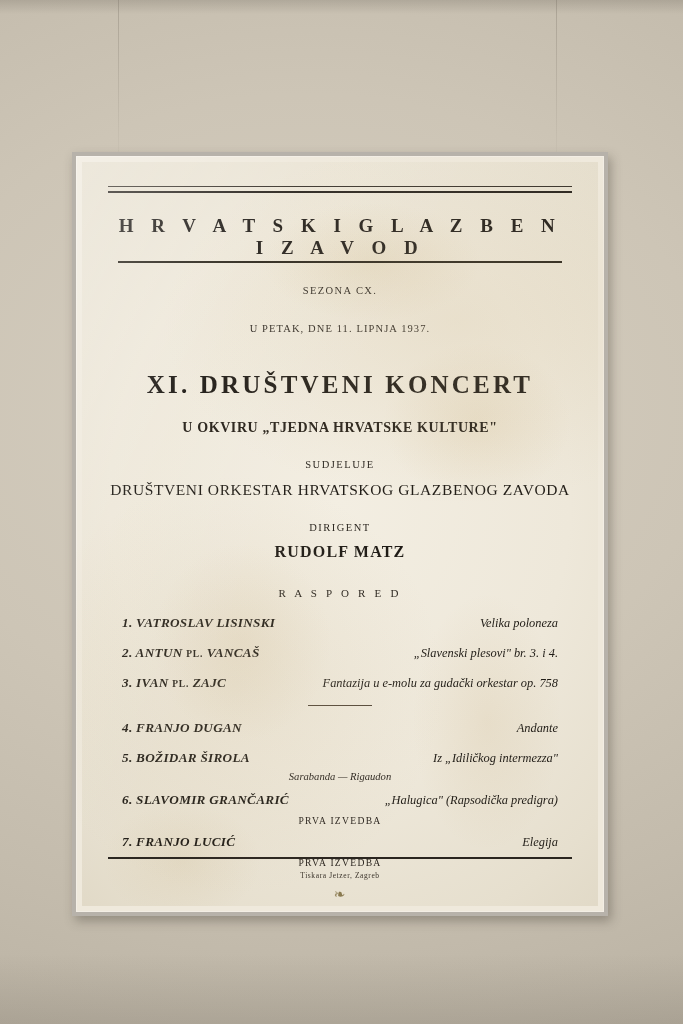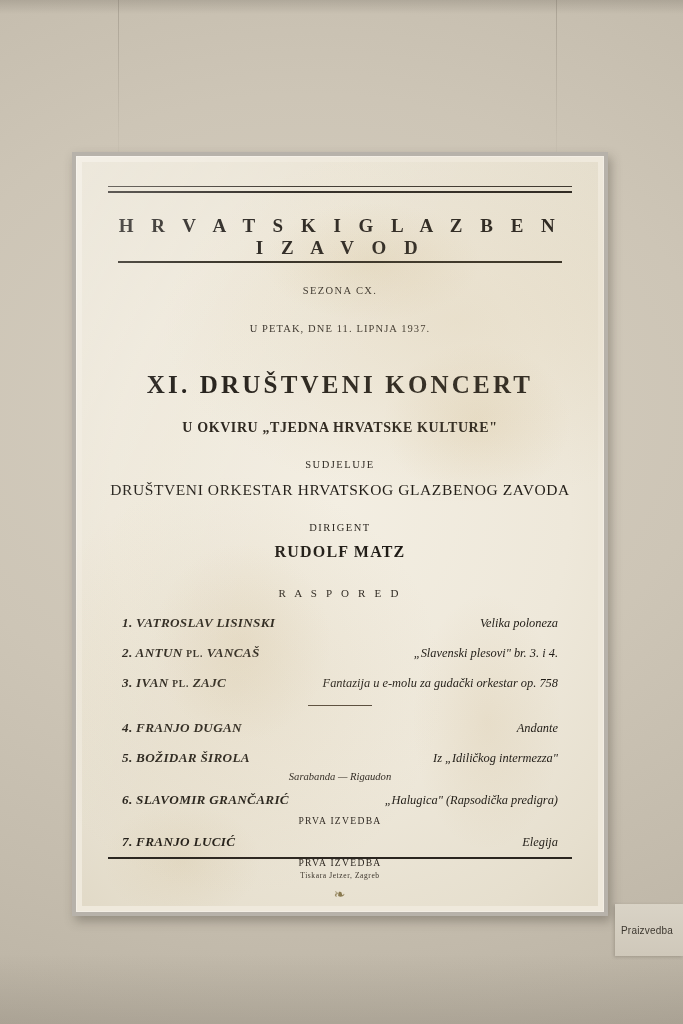--- a/index.html
+++ b/index.html
@@ -395,17 +395,14 @@
 
       <div id="footer-area">
         <div class="rule-bottom"></div>
         <div class="printer">Tiskara Jetzer, Zagreb</div>
       </div>
 
     </div>
     <div id="glass"></div>
   </div>
 
-  <div id="wall-label">
-    <span>Praizvedba</span>
-  </div>
 
 </div>
 
 </body></html>

